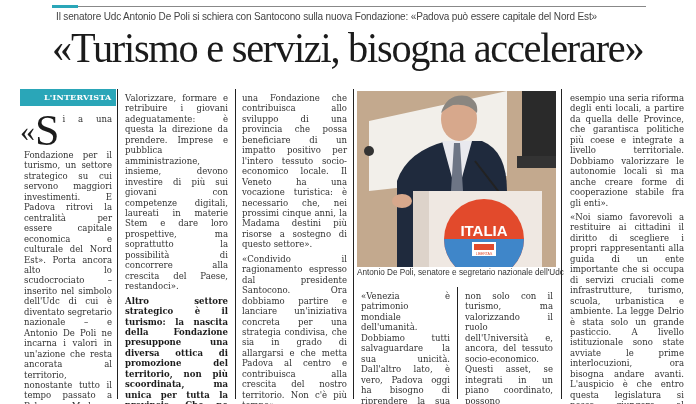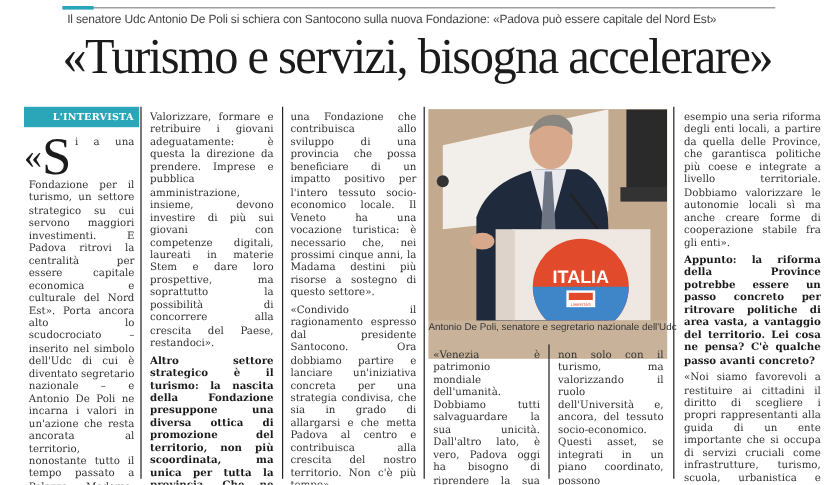--- a/index.html
+++ b/index.html
@@ -11,21 +11,21 @@
   .col { position:absolute; top:89px; font-size:8.55px; line-height:10.45px; text-align:justify; hyphens:manual; color:#333; }
   .col p { margin:4px; }
   .col .q { font-weight:bold; color:#1b1b1b; }
   .rule { position:absolute; top:89px; width:1px; height:310px; background:#222; }
   .tag { position:absolute; left:20px; top:89px; width:96px; height:17px; background:#2aa6b8; color:#fff; font-size:8px; font-weight:bold; line-height:17px; padding-left:24px; box-sizing:border-box; letter-spacing:0.2px; }
   .c1 { left:20px; top:110px; width:96px; }
   .drop { float:left; font-size:44px; line-height:38px; margin:2px 3px 0 0; font-family:"Liberation Serif", serif; color:#1b1b1b; }
   .drop .guil { font-size:30px; vertical-align:top; }
   .c2 { left:121px; width:111px; }
   .c3 { left:238px; width:113px; }
-  .photo { position:absolute; left:357px; top:91px; width:199px; height:208px; overflow:hidden; background:#c8b39a; }
+  .photo { position:absolute; left:357px; top:91px; width:199px; height:176px; overflow:hidden; background:#c8b39a; }
   .caption { position:absolute; left:357px; top:268px; font-family:"Liberation Sans", sans-serif; font-size:8.2px; color:#333; white-space:nowrap; }
   .c4 { left:357px; top:287px; width:97px; }
   .c5 { left:461px; top:287px; width:96px; }
   .c6 { left:566px; width:122px; }
 </style>
 </head>
 <body>
 
 <div class="topline"></div>
 <div class="topaccent"></div>
@@ -92,16 +92,15 @@
 <div class="rule" style="left:457px; top:287px; height:112px"></div>
 
 <div class="col c5">
   <p>non solo con il turismo, ma valorizzando il ruolo dell'Università e, ancora, del tessuto socio-economico. Questi asset, se integrati in un piano coordinato, possono trasformare Padova nella capitale economica e culturale del Nord Est. Si tratta di un progetto ambizioso che necessita di strumenti adeguati, come ad</p>
 </div>
 
 <div class="rule" style="left:561px"></div>
 
 <div class="col c6">
   <p>esempio una seria riforma degli enti locali, a partire da quella delle Province, che garantisca politiche più coese e integrate a livello territoriale. Dobbiamo valorizzare le autonomie locali sì ma anche creare forme di cooperazione stabile fra gli enti».</p>
-  <p class="q">Appunto: la riforma della Province potrebbe essere un passo concreto per ritrovare politiche di area vasta, a vantaggio del territorio. Lei cosa ne pensa? C'è qualche passo avanti concreto?</p>
   <p>«Noi siamo favorevoli a restituire ai cittadini il diritto di scegliere i propri rappresentanti alla guida di un ente importante che si occupa di servizi cruciali come infrastrutture, turismo, scuola, urbanistica e ambiente. La legge Delrio è stata solo un grande pasticcio. A livello istituzionale sono state avviate le prime interlocuzioni, ora bisogna andare avanti. L'auspicio è che entro questa legislatura si possa giungere al traguardo di una revisione definitiva». —</p>
 
 </div>
 
 </body></html>

